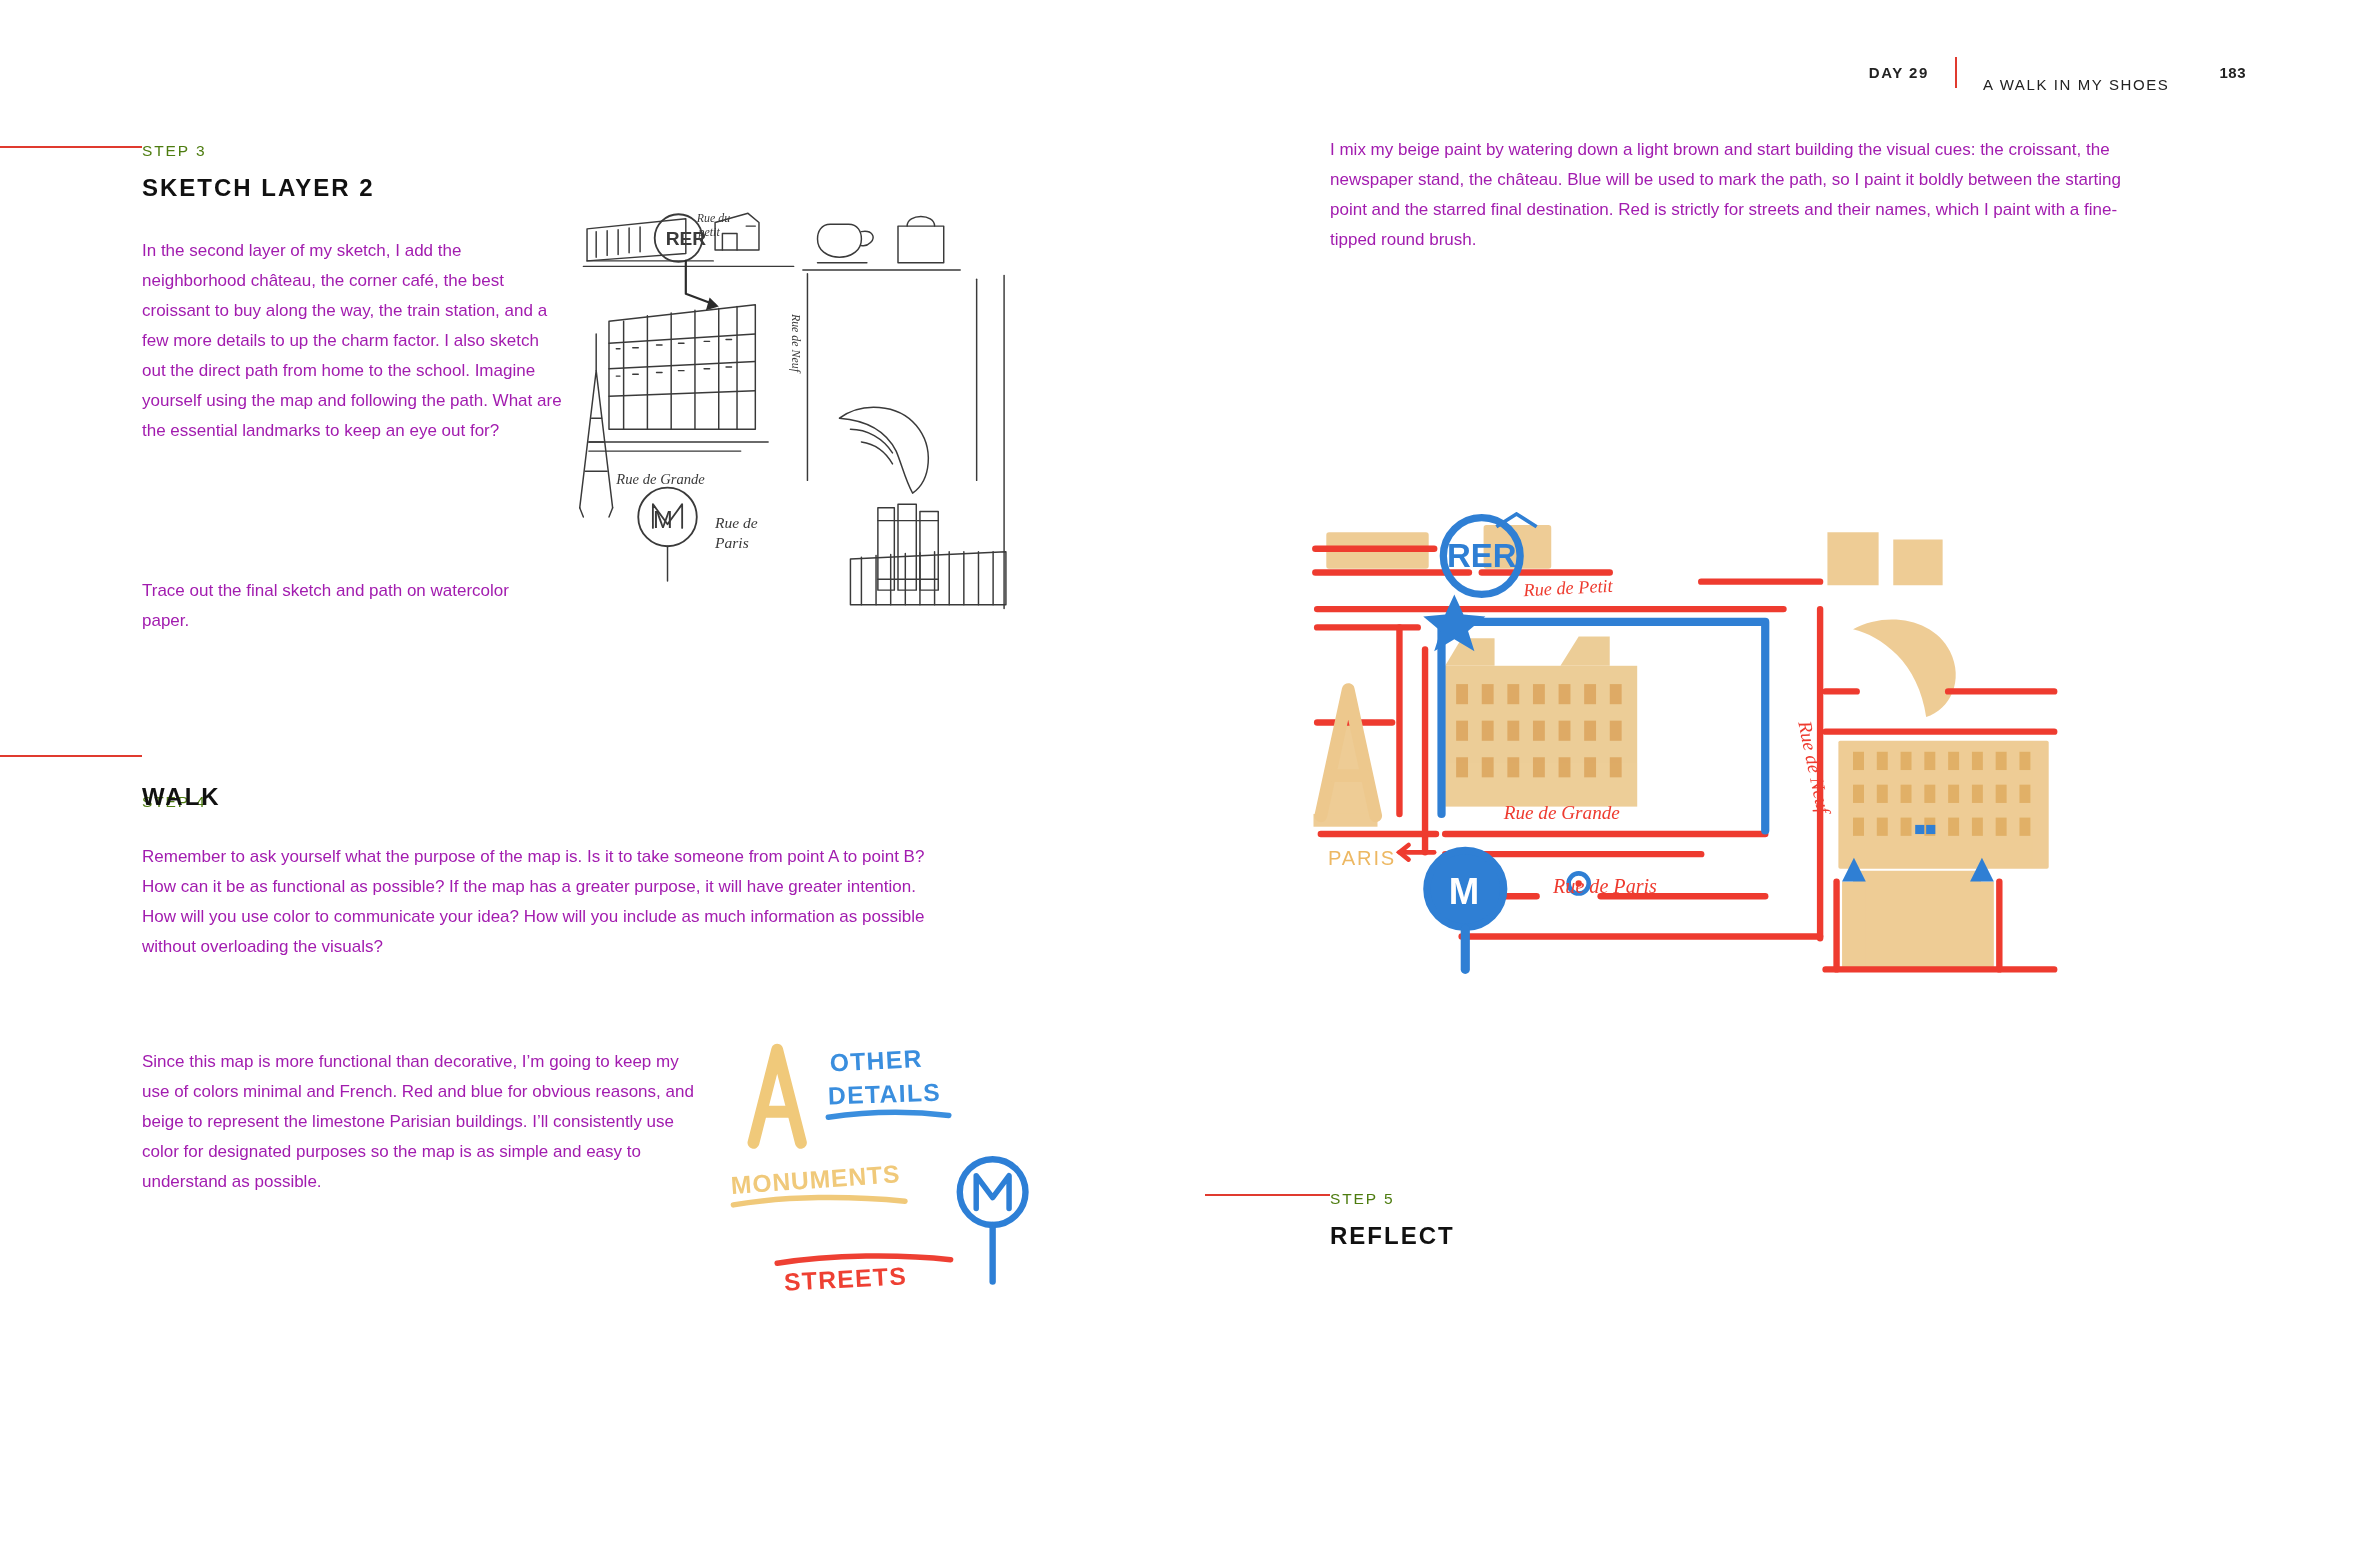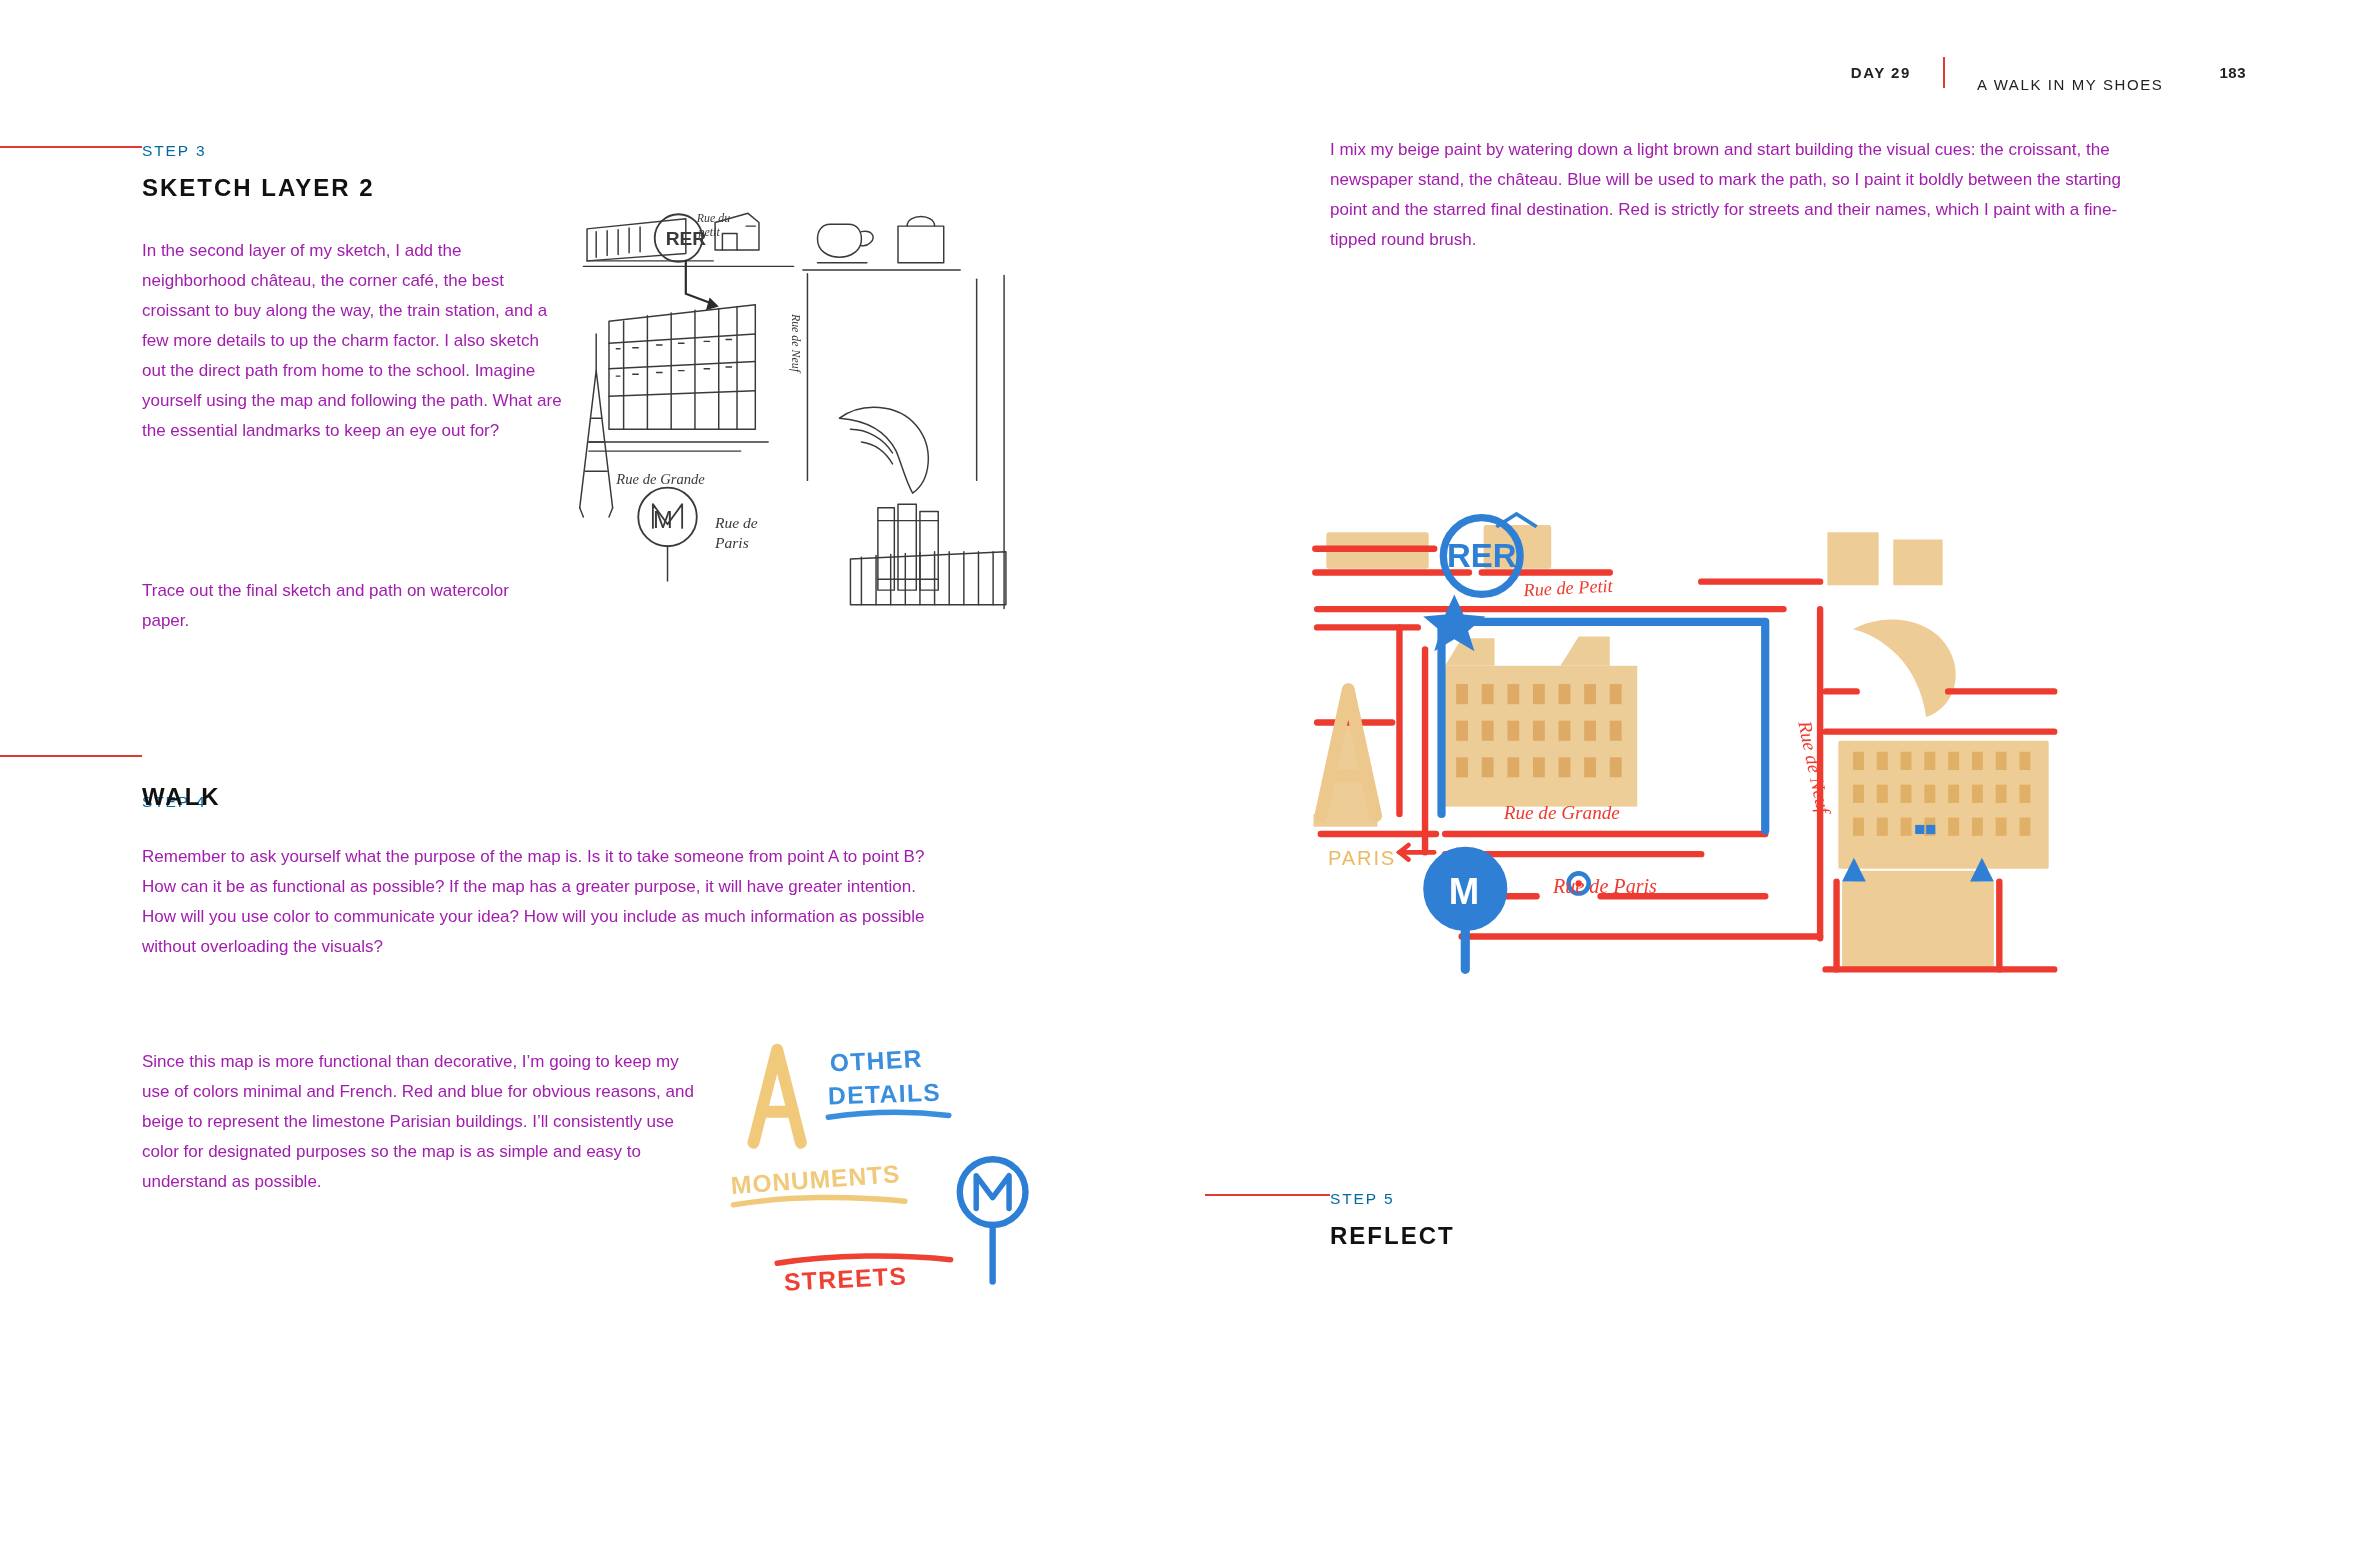--- a/index.html
+++ b/index.html
@@ -20,21 +20,21 @@
     inset: 0;
   }
 
   
   .runhead {
     position: absolute;
     top: 51px;
     right: 131px;
     display: flex;
     align-items: center;
-    gap: 14px;
+    gap: 8px;
     font-size: 15px;
     letter-spacing: 1.5px;
     color: #222;
   }
   .runhead .day {
     font-weight: bold;
     padding-right: 18.3px;
   }
   .runhead .divider {
     width: 1.8px;
@@ -56,21 +56,21 @@
   
   .rule {
     position: absolute;
     height: 1.8px;
     background: #e03a2f;
   }
   .step-label {
     position: absolute;
     font-size: 15.5px;
     letter-spacing: 1.9px;
-    color: #0369a1;
+    color: #4d7c0f;
   }
   .step-title {
     position: absolute;
     font-size: 24px;
     font-weight: bold;
     letter-spacing: 2px;
     color: #111;
   }
   .body-text {
     position: absolute;

